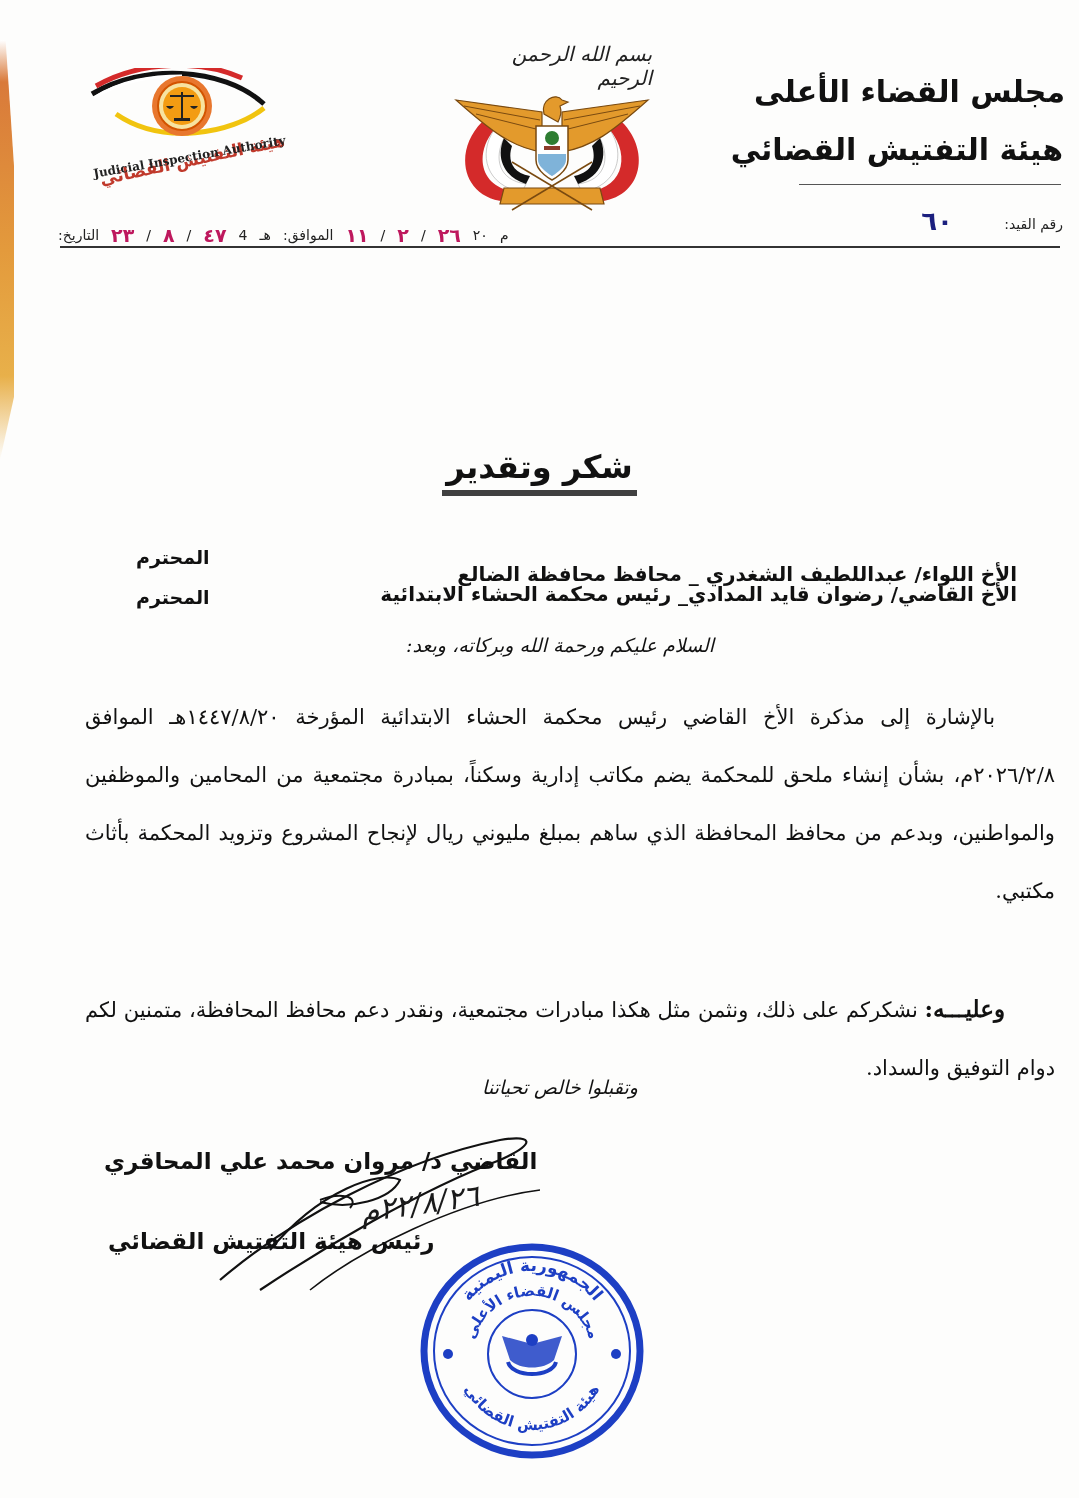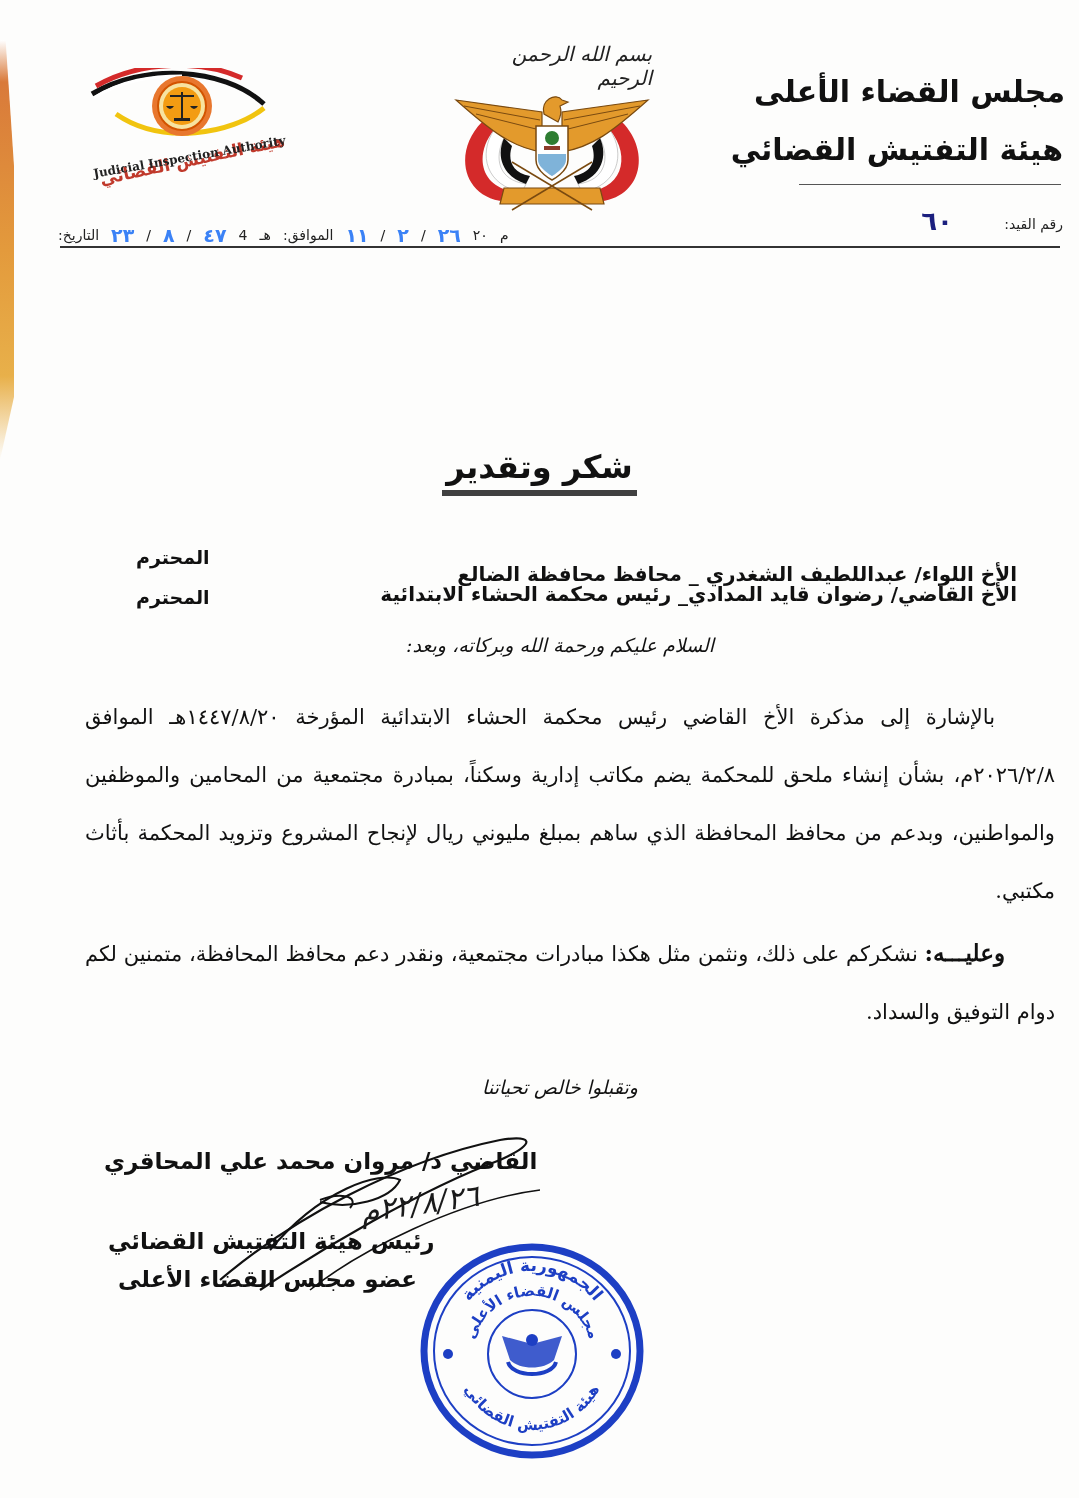--- a/index.html
+++ b/index.html
@@ -18,21 +18,21 @@
 
   
   .hdr-title1 { right: 14px; top: 74px; font-size: 30px; font-weight: bold; letter-spacing: 1px; }
   .hdr-title2 { right: 16px; top: 132px; font-size: 30px; font-weight: bold; letter-spacing: 1px; }
   .hdr-rule { right: 18px; top: 184px; width: 262px; height: 1px; background: #555; }
   .ref-label { right: 16px; top: 216px; font-size: 14px; color: #222; }
   .ref-value { right: 126px; top: 206px; font-size: 26px; font-weight: bold; color: #1b1f7e; text-align: right; }
 
   
   .date-row { left: 58px; top: 224px; font-size: 14px; color: #222; display: flex; flex-direction: row-reverse; align-items: center; gap: 12px; white-space: nowrap; }
-  .date-row .hand { color: #3b82f6; font-weight: bold; font-size: 19px; }
+  .date-row .hand { color: #be185d; font-weight: bold; font-size: 19px; }
 
   .main-rule { left: 60px; top: 246px; width: 1000px; height: 2px; background: #333; }
 
   
   .basmala { left: 472px; top: 42px; font-family: "DejaVu Serif", serif; font-size: 20px; font-style: italic; color: #222; width: 180px; text-align: right; }
   .emblem { left: 452px; top: 92px; width: 200px; height: 120px; }
 
   
   .logo { left: 82px; top: 68px; width: 190px; height: 120px; }
   .logo-ar { left: 96px; top: 130px; font-size: 17px; font-weight: bold; color: #c0392b; transform: rotate(-12deg); transform-origin: right center; white-space: nowrap; }
@@ -49,21 +49,21 @@
   .honor { left: 136px; font-size: 19px; font-weight: bold; }
   .honor1 { top: 546px; }
   .honor2 { top: 586px; }
 
   .greeting { left: 0; width: 1120px; top: 634px; text-align: center; font-family: "DejaVu Serif", serif; font-style: italic; font-size: 19px; }
 
   
   .para { right: 24px; width: 970px; font-family: "DejaVu Serif", serif; font-size: 21px; line-height: 58px; text-align: justify; text-align-last: right; }
   .para1 { top: 688px; }
   .para1 .first-indent { display: inline-block; width: 60px; }
-  .para2 { top: 924px; }
+  .para2 { top: 980px; }
   .para2 .lead { font-weight: bold; font-size: 23px; }
 
   .closing { left: 0; width: 1120px; top: 1076px; text-align: center; font-family: "DejaVu Serif", serif; font-style: italic; font-size: 19px; }
 
   
   .sig-name { left: 104px; top: 1148px; font-size: 23px; font-weight: bold; white-space: nowrap; }
   .sig-role1 { left: 108px; top: 1228px; font-size: 23px; font-weight: bold; white-space: nowrap; }
   .sig-role2 { left: 118px; top: 1266px; font-size: 23px; font-weight: bold; white-space: nowrap; }
   .sig-scribble { left: 200px; top: 1130px; width: 360px; height: 170px; }
   .sig-date { left: 360px; top: 1186px; font-family: "DejaVu Serif", serif; font-size: 30px; font-style: italic; color: #1a1a1a; transform: rotate(-8deg); }
@@ -164,21 +164,20 @@
     <span class="first-indent"></span><span>بالإشارة إلى مذكرة الأخ القاضي رئيس محكمة الحشاء الابتدائية المؤرخة ١٤٤٧/٨/٢٠هـ الموافق ٢٠٢٦/٢/٨م، بشأن إنشاء ملحق للمحكمة يضم مكاتب إدارية وسكناً، بمبادرة مجتمعية من المحامين والموظفين والمواطنين، وبدعم من محافظ المحافظة الذي ساهم بمبلغ مليوني ريال لإنجاح المشروع وتزويد المحكمة بأثاث مكتبي.</span>
   </div>
   <div class="abs rtl para para2">
     <span class="first-indent" style="display:inline-block;width:50px;"></span><span class="lead">وعليـــه:</span><span> نشكركم على ذلك، ونثمن مثل هكذا مبادرات مجتمعية، ونقدر دعم محافظ المحافظة، متمنين لكم دوام التوفيق والسداد.</span>
   </div>
 
   <div class="abs rtl closing">وتقبلوا خالص تحياتنا</div>
 
   <div class="abs rtl sig-name">القاضي د/ مروان محمد علي المحاقري</div>
   <div class="abs rtl sig-role1">رئيس هيئة التفتيش القضائي</div>
-  <div class="abs rtl sig-role2">عضو مجلس القضاء الأعلى</div>
 
   <svg class="abs sig-scribble" viewBox="0 0 360 170">
     <path d="M20 150 C90 90 200 30 300 10 C330 5 340 12 300 30 C220 60 120 120 60 160" fill="none" stroke="#111" stroke-width="2.2"></path>
     <path d="M70 120 C120 60 180 40 200 50 C190 70 150 80 120 72" fill="none" stroke="#111" stroke-width="2"></path>
     <path d="M110 160 C160 120 260 70 340 60" fill="none" stroke="#111" stroke-width="1.6"></path>
     <path d="M120 70 C140 62 160 66 150 78" fill="none" stroke="#111" stroke-width="2"></path>
   </svg>
   <div class="abs rtl sig-date">٢٢/٨/٢٦م</div>
 
   <svg class="abs stamp" viewBox="0 0 240 230">

